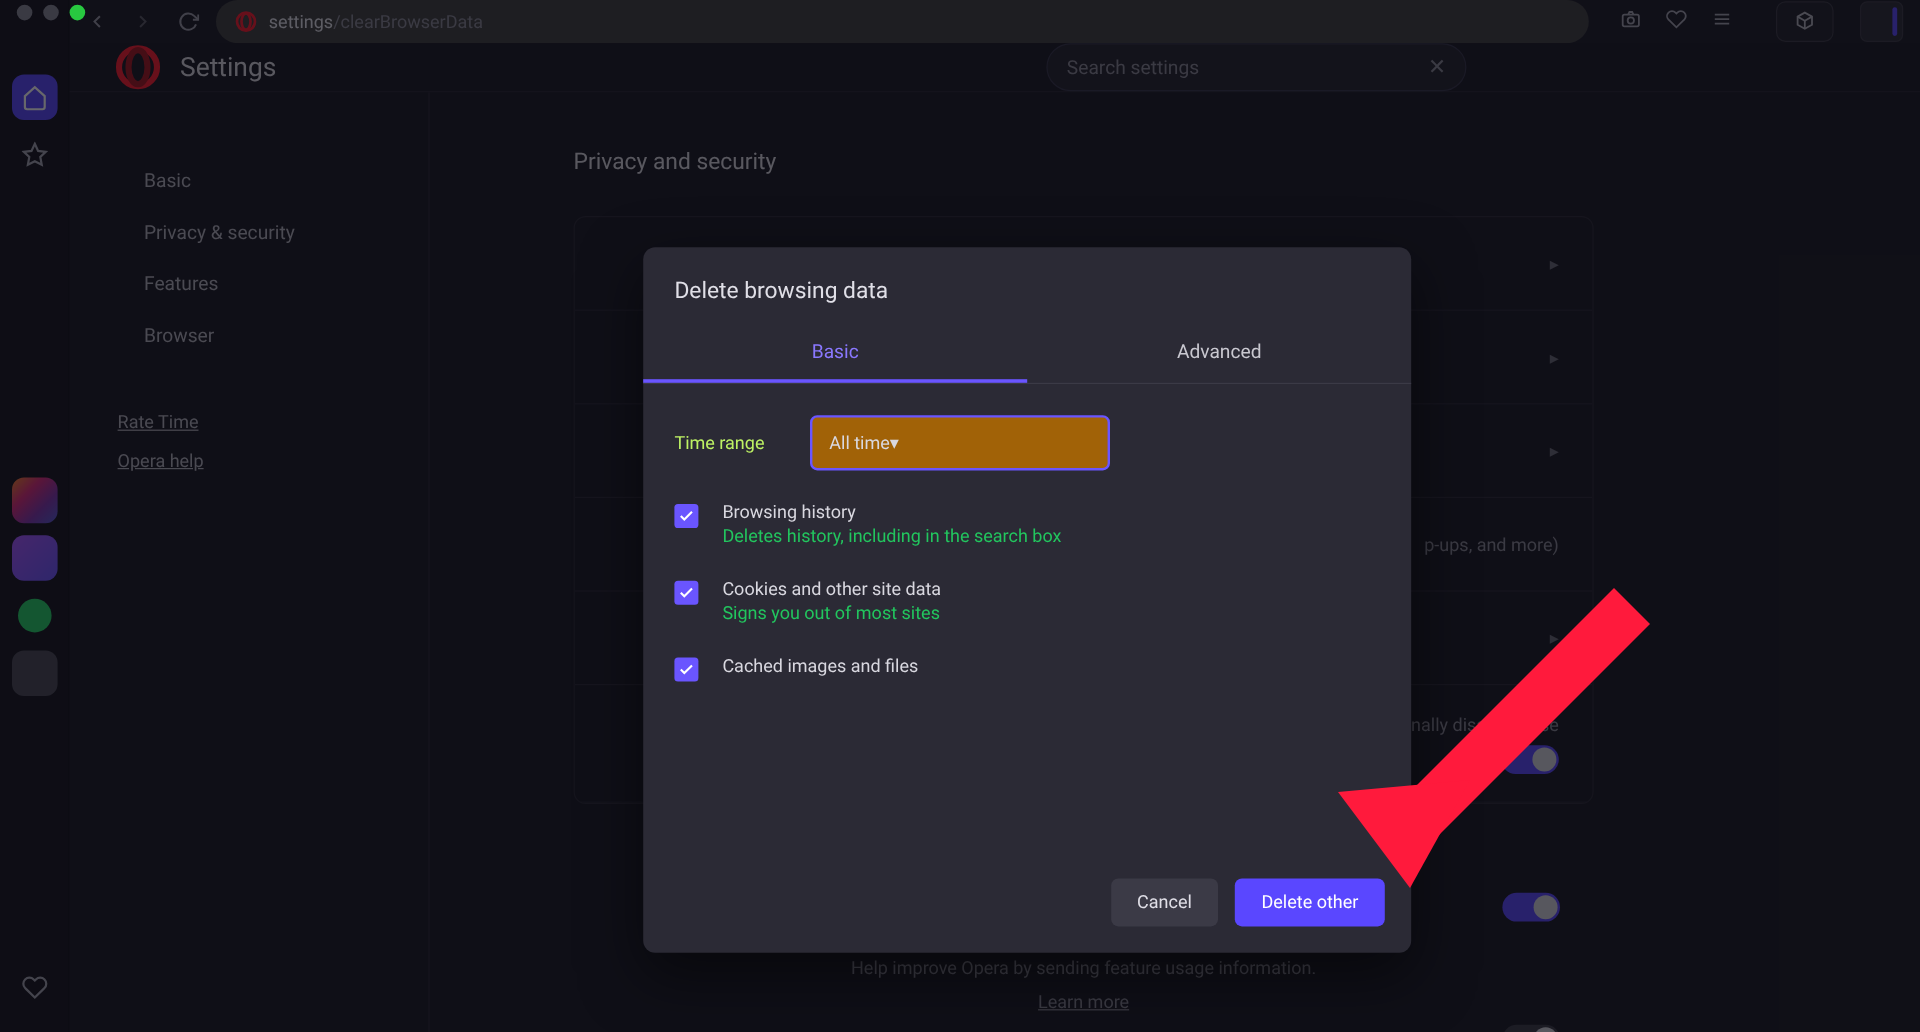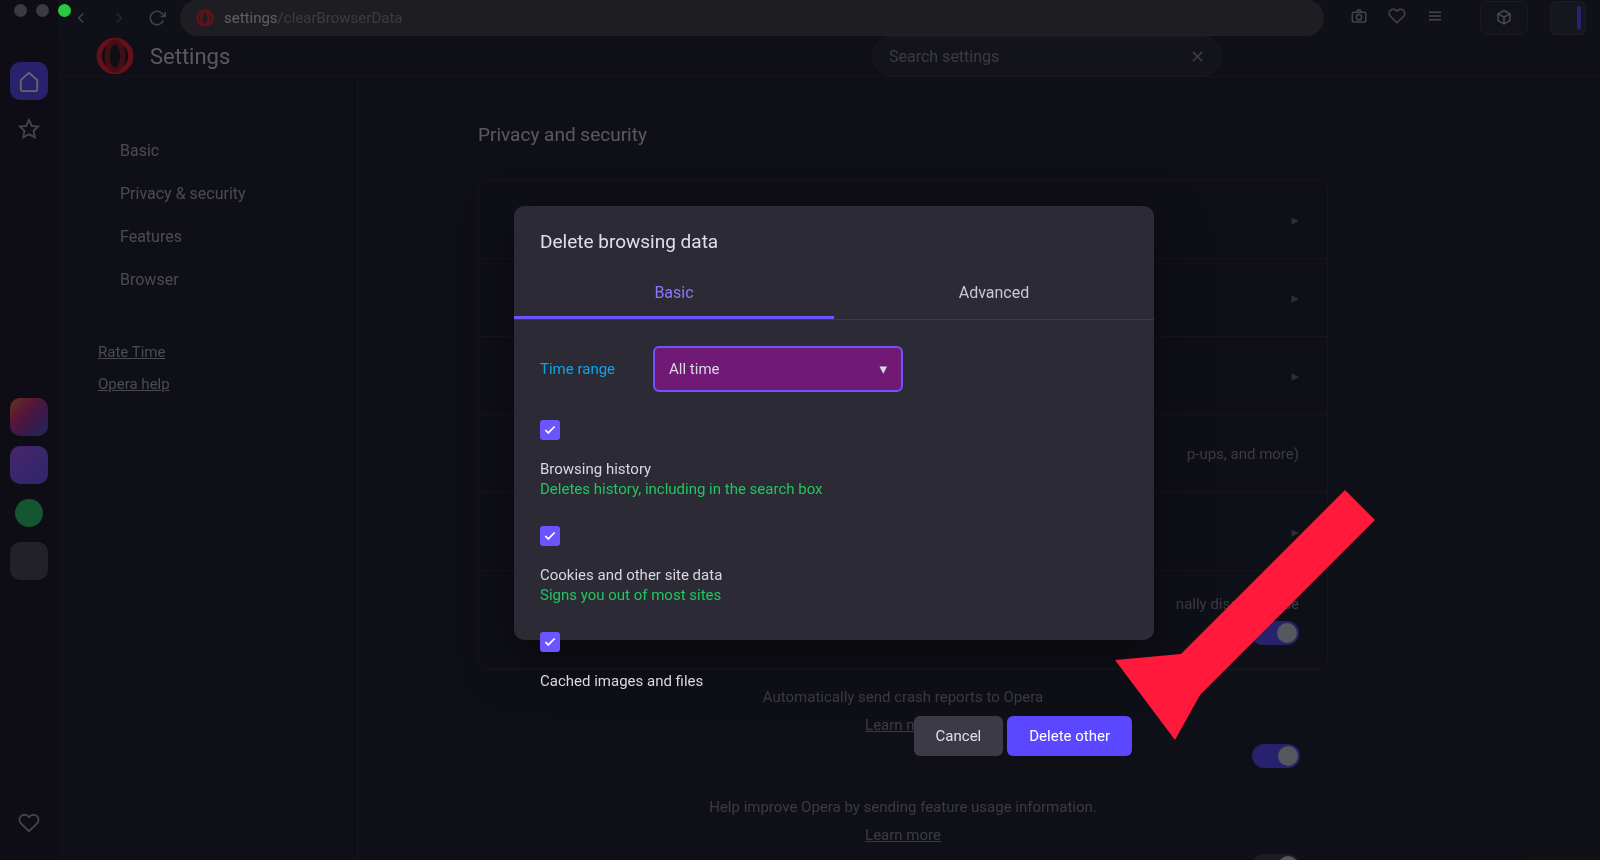--- a/index.html
+++ b/index.html
@@ -169,61 +169,61 @@
   .free-row .toggle { margin-left:auto; }
 
   
   .backdrop {
     position: absolute; inset: 0;
     background: rgba(10,10,16,0.62);
     z-index: 50;
   }
   .modal {
     position: absolute;
-    left: 514px; top: 206px;
-    width: 640px; height: 434px;
+    left: 536px; top: 206px;
+    width: 640px; height: 588px;
     background: #2b2a35;
     border-radius: 10px;
     z-index: 100;
     display: flex; flex-direction: column;
     box-shadow: 0 18px 50px rgba(0,0,0,0.5);
   }
   .modal-title { padding: 24px 26px 18px 26px; font-size: 19px; color:#e0dfe7;}
   .modal-tabs { display:flex; border-bottom:1px solid #3b3a46; }
   .modal-tab {
     flex:1; text-align:center; padding: 12px 0 14px 0;
     font-size: 16px; color:#c9c8d0;
   }
   .modal-tab.active { color:#8a78ff; border-bottom: 3px solid #6a55ff; }
   .modal-body { padding: 26px 26px; display:flex; flex-direction:column; gap: 26px;}
   .time-row { display:flex; align-items:center; gap: 38px;}
-  .time-label { font-size:15px; color:#0ea5e9; }
+  .time-label { font-size:15px; color:#bef264; }
   .time-select {
     width: 250px; height: 46px;
     border: 2px solid #6a55ff;
     border-radius: 6px;
-    background: #701a75;
-    display:flex; align-items:center; justify-content:space-between;
+    background: #a16207;
+    display:flex; align-items:center; 
     padding: 0 14px;
     font-size:15px; color:#d9d8e0;
   }
-  .check-row { display:flex; align-items:flex-start; gap: 20px; flex-direction: column; }
+  .check-row { display:flex; align-items:flex-start; gap: 20px; }
   .chk {
     width: 20px; height: 20px; border-radius:3px;
     background:#6a55ff;
     display:flex; align-items:center; justify-content:center;
     flex: 0 0 20px;
     margin-top:2px;
   }
   .chk svg { width:14px; height:14px; color:#fff;}
   .check-row .lbl { font-size:15px; color:#d9d8e0; }
   .check-row .sub { font-size:15px; color:#22c55e; margin-top:2px;}
   .modal-actions {
     margin-top:auto;
-    display:flex; justify-content:flex-end; gap: 4px;
+    display:flex; justify-content:flex-end; gap: 14px;
     padding: 0 22px 22px 22px;
   }
   .btn {
     height: 40px; padding: 0 22px;
     border-radius:6px;
     font-size:15px;
     display:flex; align-items:center;
   }
   .btn.cancel { background:#3b3a46; color:#e0dfe7;}
   .btn.primary { background:#5a47ff; color:#fff;}

